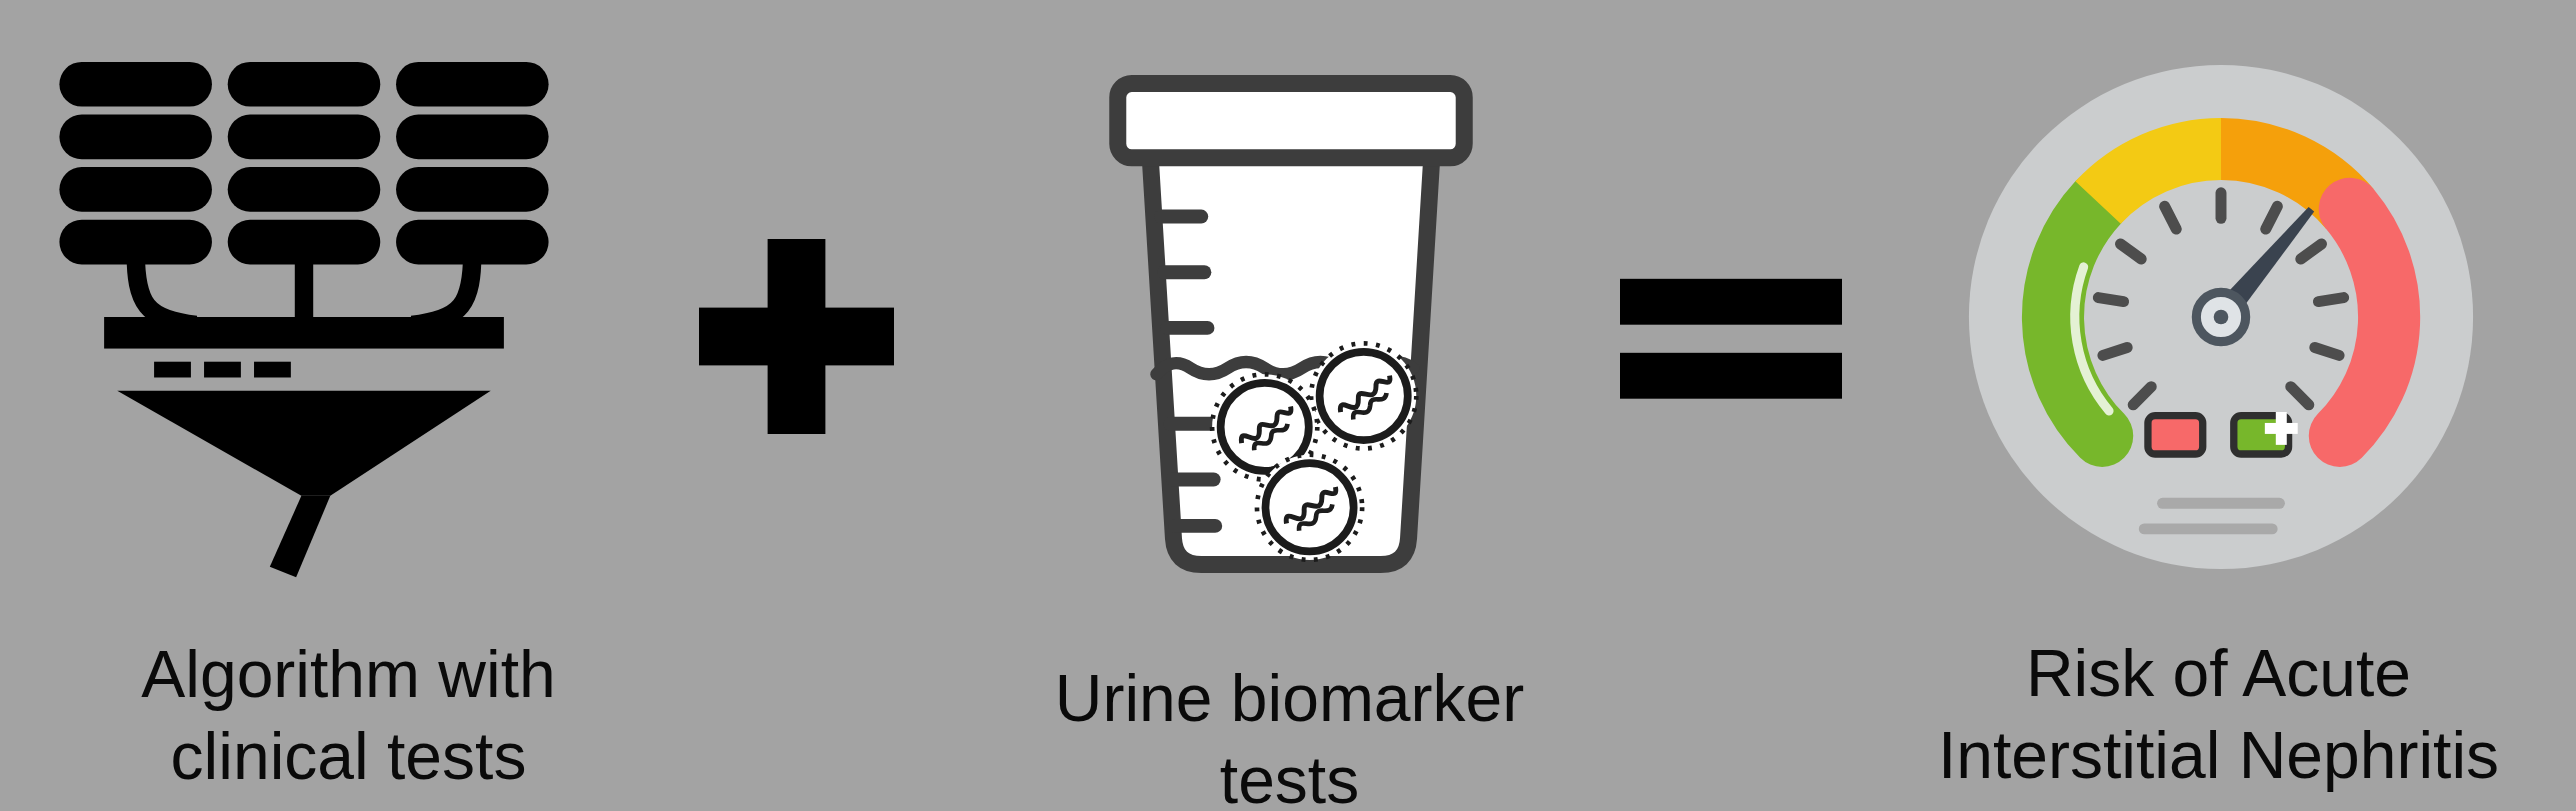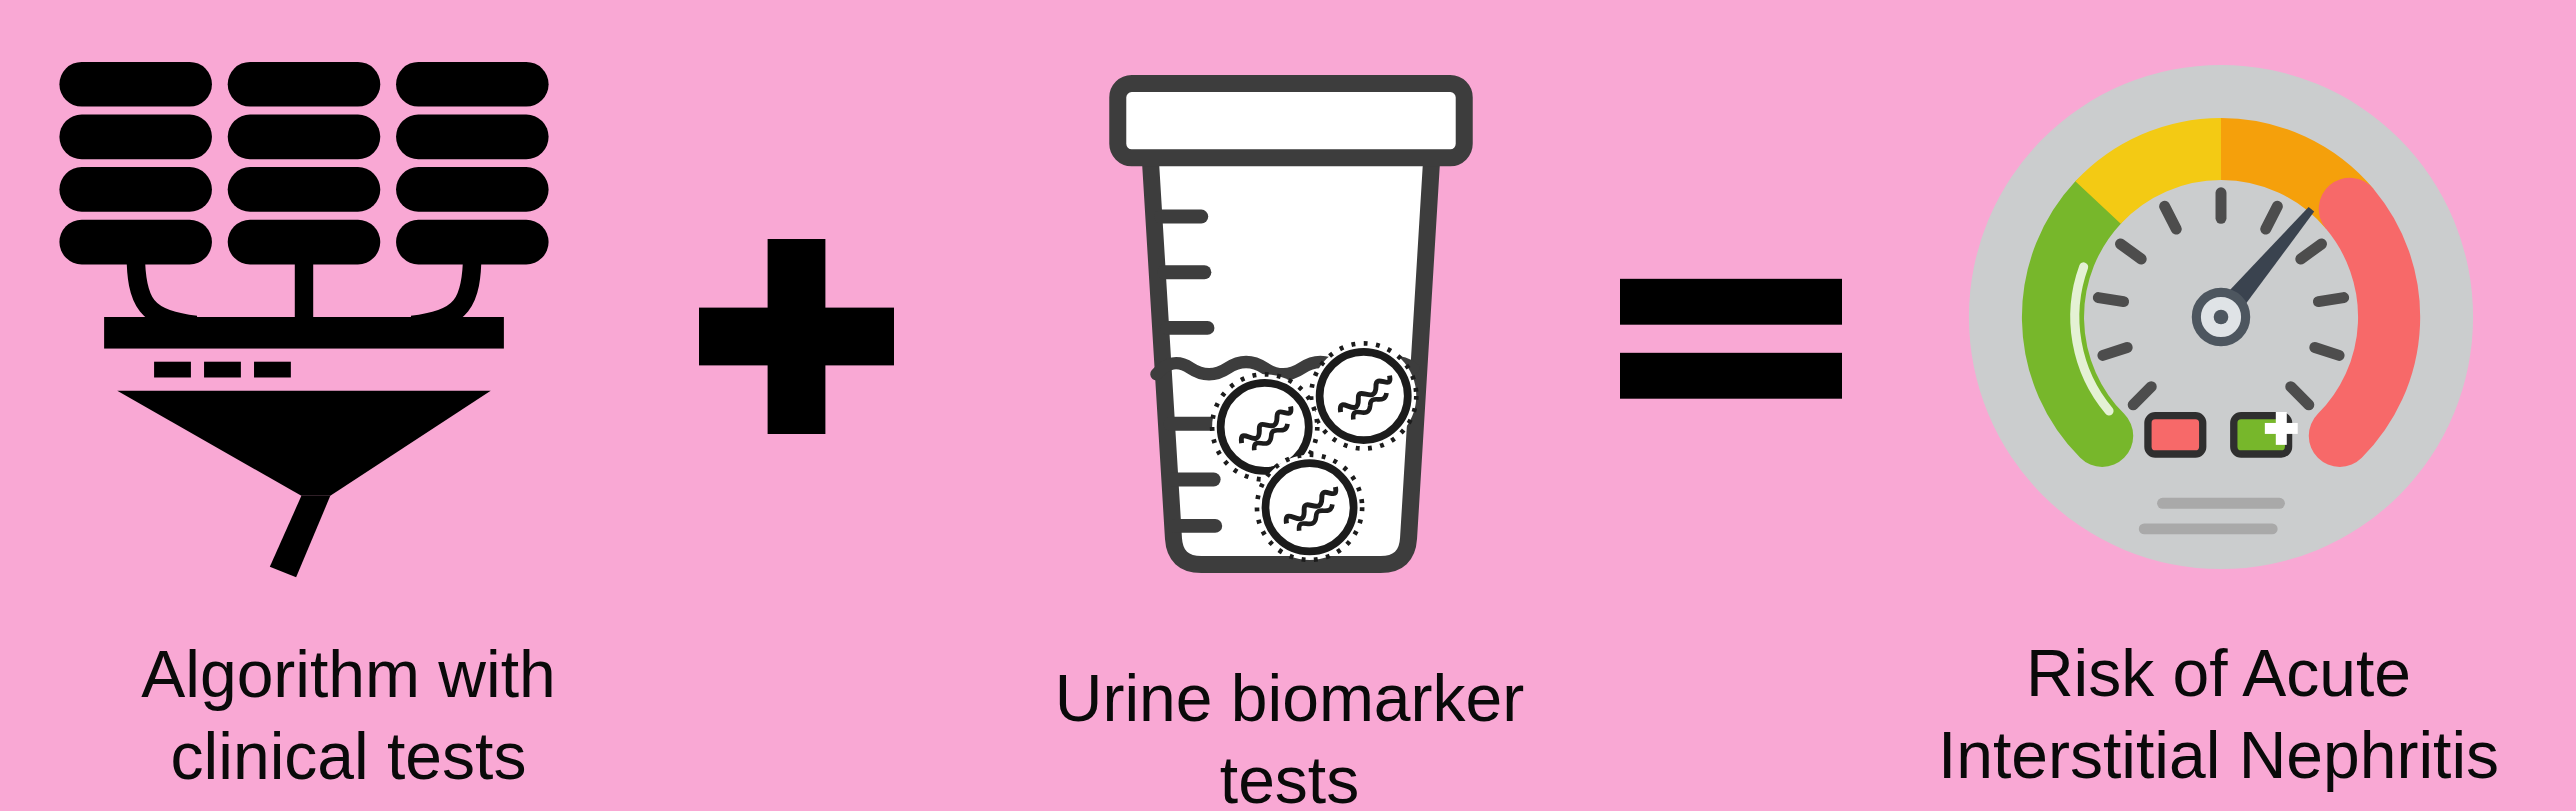--- a/index.html
+++ b/index.html
@@ -1,20 +1,20 @@
 <!DOCTYPE html>
 <html style="font-size:11.5px"><head>
 <meta charset="utf-8">
 <style>
   html, body { margin: 0; padding: 0; background: #ffffff; }
   .canvas {
     position: relative;
     width: 2576px;
     height: 811px;
-    background: #f9a8d4;
+    background: #a3a3a3;
     overflow: hidden;
     font-family: "Liberation Sans", sans-serif;
   }
   .abs { position: absolute; }
   .label {
     position: absolute;
     text-align: center;
     font-size: 66px;
     line-height: 1.24;
     color: #0a0a0a;

